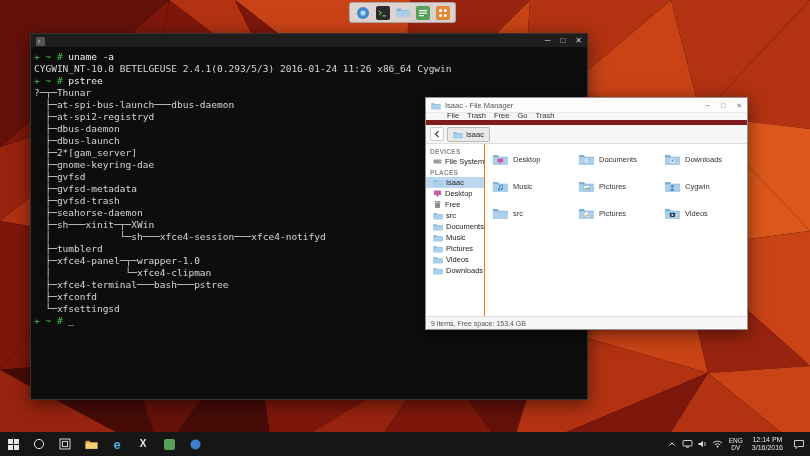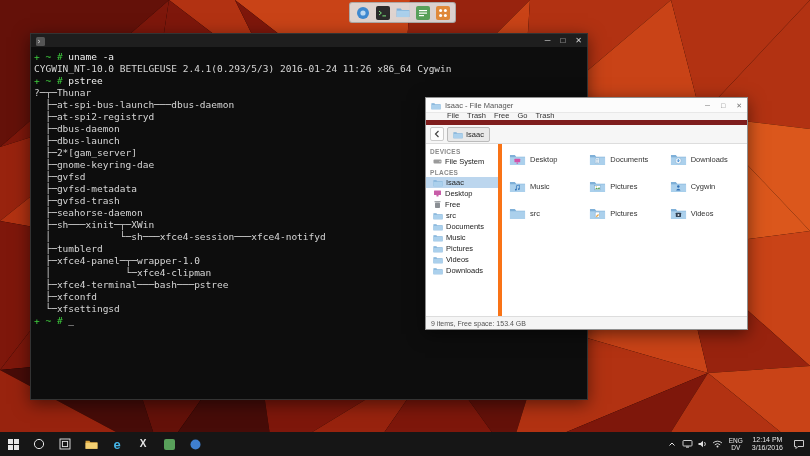--- a/index.html
+++ b/index.html
@@ -33,21 +33,21 @@
   .fm-title{font-size:7.5px;color:#555;white-space:nowrap}
   .fm-controls{margin-left:auto;display:flex;gap:11px;align-items:center}
   .fctl{font-size:7px;color:#777;line-height:1}
   .fm-menubar{height:12px;background:#f6f6f6;display:flex;align-items:flex-end;gap:2px;padding:0 18px;border-bottom:5px solid #7f1d1d;flex:none}
   .menu-item{font-size:7.5px;color:#333;padding:0 3px;cursor:default}
   .fm-toolbar{height:19px;background:#f6f6f6;display:flex;align-items:center;gap:3px;padding:0 4px;border-bottom:1px solid #ddd;flex:none}
   .nav-btn{width:14px;height:14px;border:1px solid #ccc;border-radius:2px;background:#fdfdfd;display:flex;align-items:center;justify-content:center}
   .path-btn{height:15px;display:flex;align-items:center;gap:3px;padding:0 5px;border:1px solid #bbb;border-radius:2px;background:#e9e9e9}
   .path-label{font-size:7.5px;color:#222}
   .fm-body{flex:1;display:flex;overflow:hidden}
-  .fm-sidebar{width:76px;border-right:4px solid #f97316;padding-top:2px;overflow:hidden;background:#fff}
+  .fm-sidebar{width:59px;border-right:1px solid #f97316;padding-top:2px;overflow:hidden;background:#fff}
   .side-group{font-size:6.5px;font-weight:bold;color:#8a8a8a;padding:2px 4px 1px;letter-spacing:.3px}
   .side-item{display:flex;align-items:center;gap:3px;padding:1px 3px 1px 7px;cursor:default}
   .side-item.selected{background:#bcd6ee}
   .side-ic{display:flex;align-items:center}
   .side-lb{font-size:7.5px;color:#222;white-space:nowrap}
   .fm-main{flex:1;display:grid;grid-template-columns:repeat(3,1fr);align-content:start;padding:6px 2px;row-gap:9px;overflow:hidden;background:#fff}
   .grid-item{display:flex;align-items:center;gap:4px;padding-left:5px;height:18px;cursor:default}
   .grid-ic{display:flex;align-items:center}
   .grid-lb{font-size:7.5px;color:#333;white-space:nowrap}
   .fm-statusbar{height:13px;background:#f5f5f5;border-top:1px solid #ddd;display:flex;align-items:center;padding:0 5px;font-size:7px;color:#555;flex:none}

